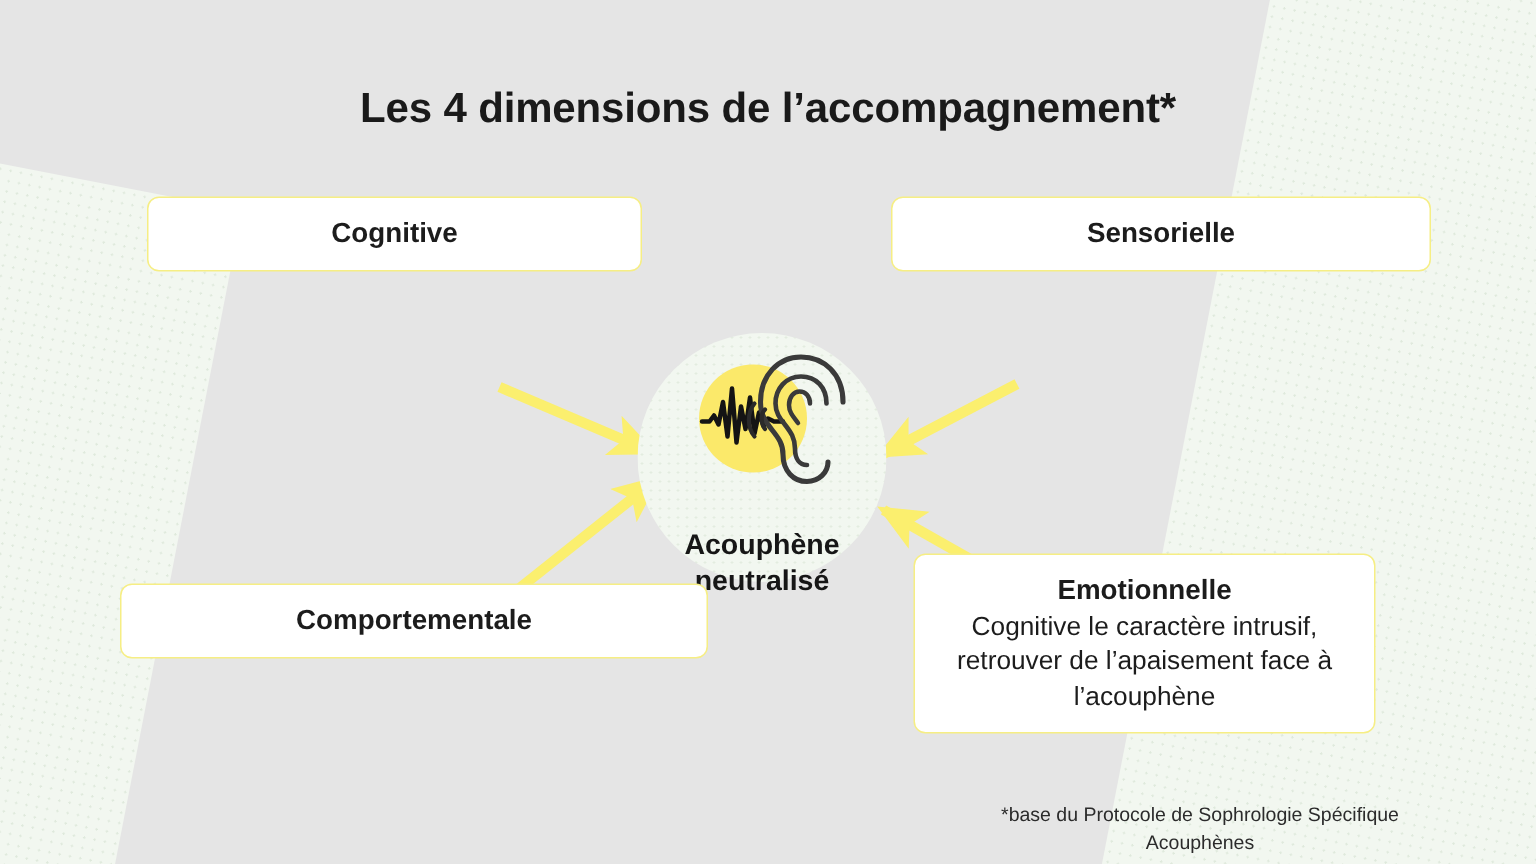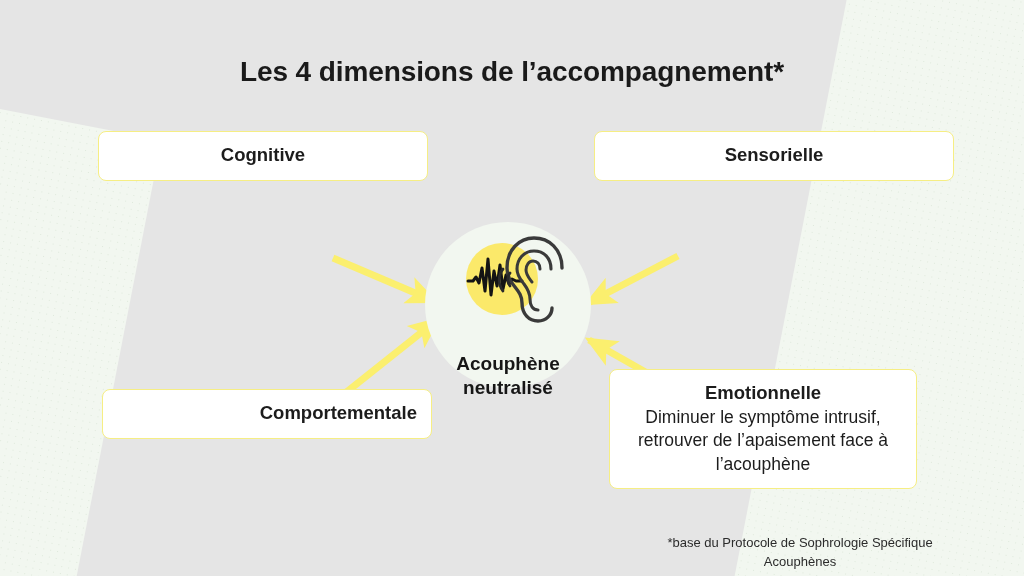--- a/index.html
+++ b/index.html
@@ -85,21 +85,21 @@
     font-weight: bold;
     font-size: 18.5px;
     line-height: 1.35;
   }
   .card .card-body {
     display: block;
     white-space: pre-line;
   }
   .card-cognitive      { left: 98px;  top: 131px; width: 330px; }
   .card-sensorielle    { left: 594px; top: 131px; width: 360px; }
-  .card-comportementale{ left: 102px;  top: 389px; width: 330px; text-align: right; }
+  .card-comportementale{ left: 80px;  top: 389px; width: 392px; }
   .card-emotionnelle   { left: 594px; top: 369px; width: 308px; margin-left: 15px; }
 
   
   .hub {
     position: absolute;
     left: 425px;
     top: 222px;
     width: 166px;
     height: 166px;
     border-radius: 50%;
@@ -201,21 +201,21 @@
   <div class="card card-sensorielle">
     <span class="card-title">Sensorielle</span>
   </div>
 
   <div class="card card-comportementale">
     <span class="card-title">Comportementale</span>
   </div>
 
   <div class="card card-emotionnelle">
     <span class="card-title">Emotionnelle</span>
-    <span class="card-body">Diminuer le symptôme intrusif,
+    <span class="card-body">Cognitive le caractère intrusif,
 retrouver de l’apaisement face à
 l’acouphène</span>
   </div>
 
   <div class="footnote">*base du Protocole de Sophrologie Spécifique
 Acouphènes</div>
 
 </div>
 
 </body></html>

